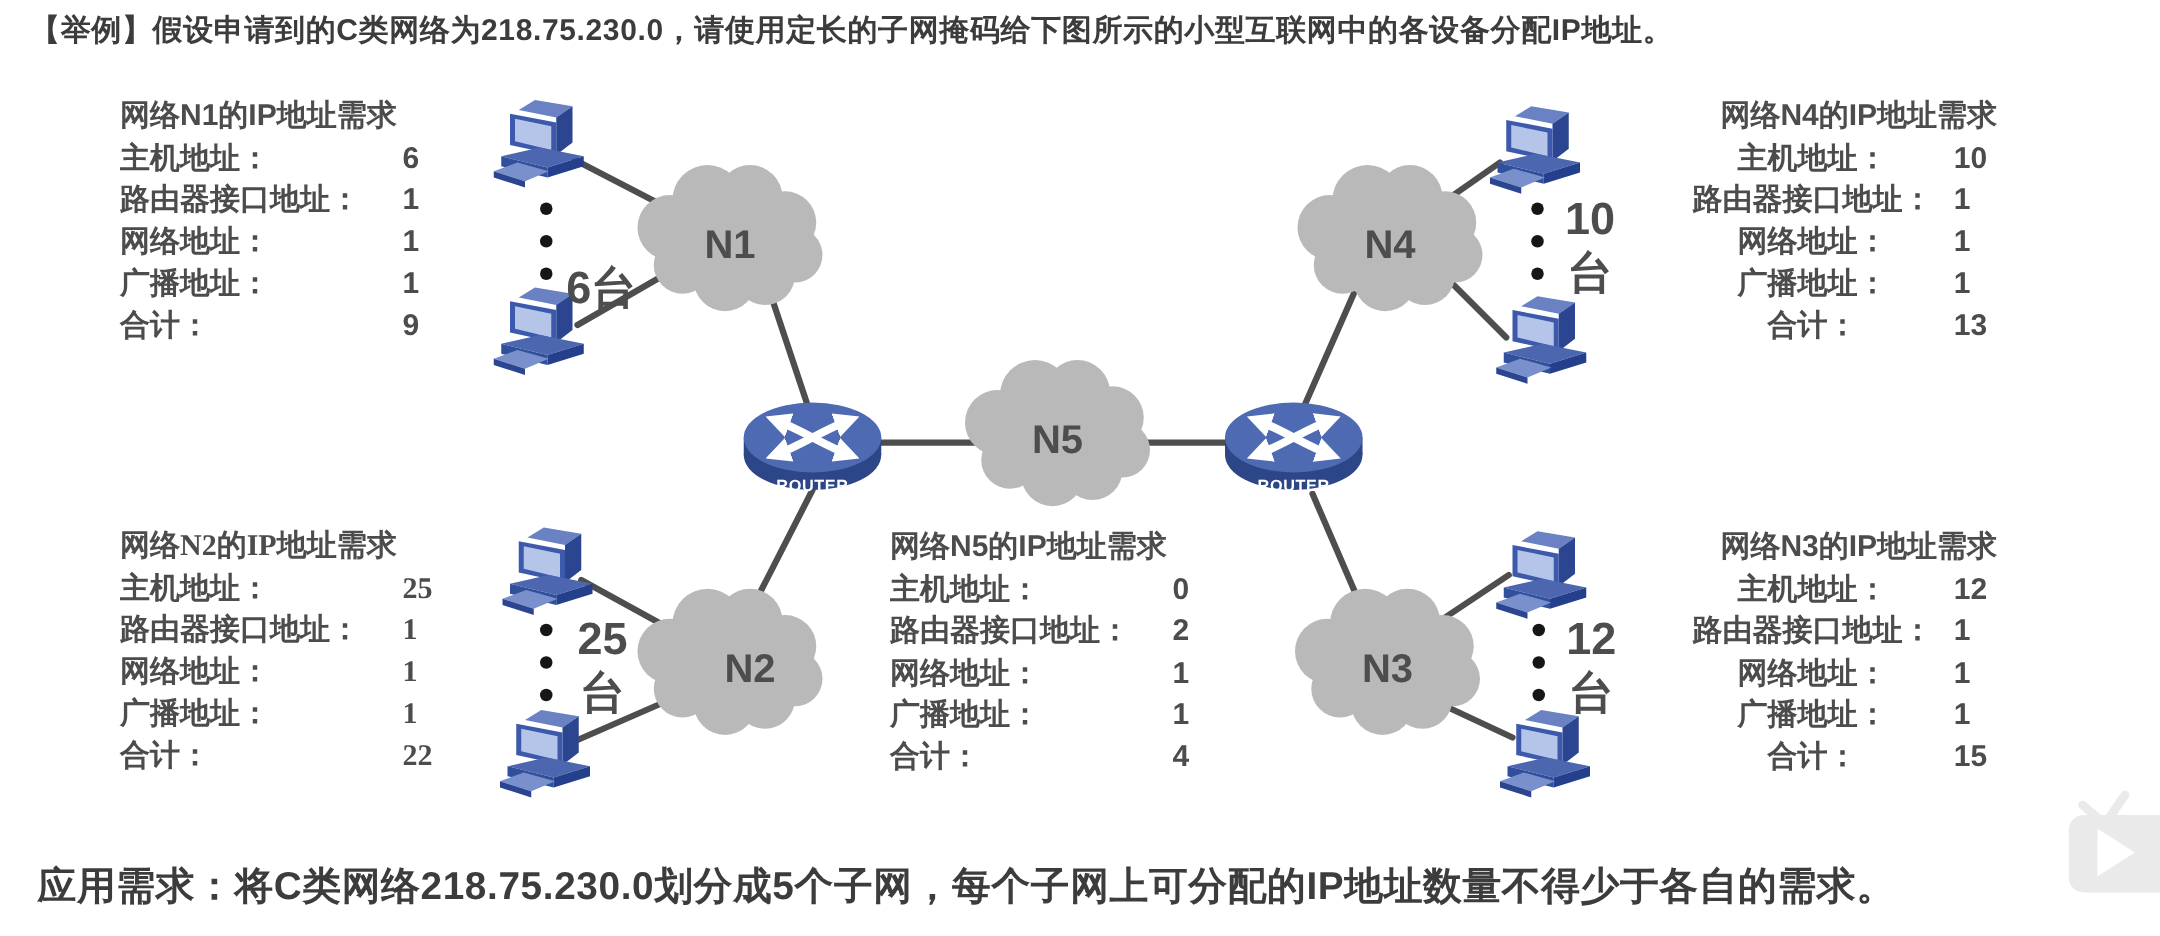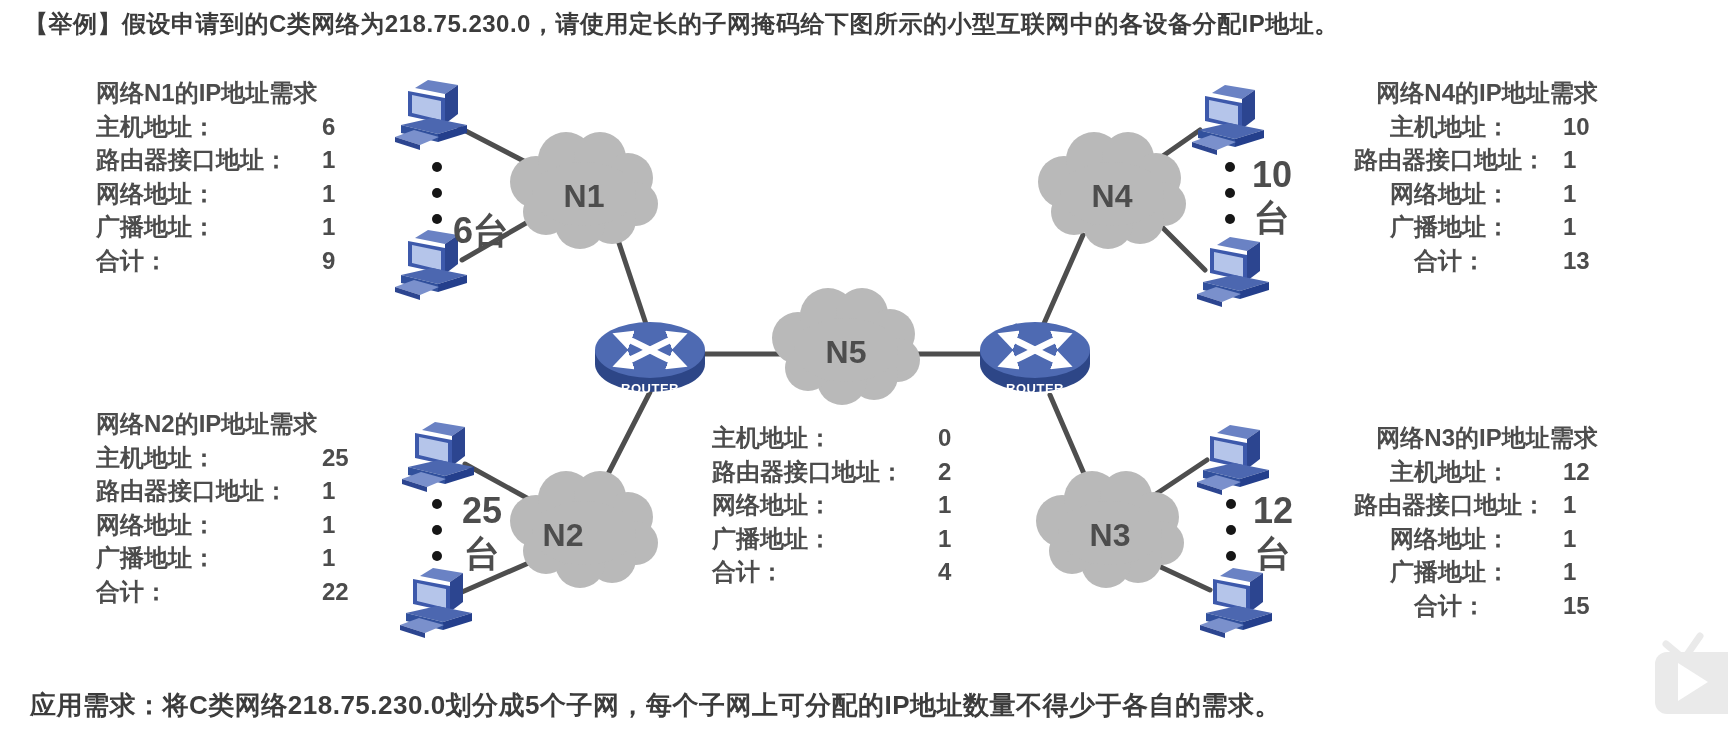--- a/index.html
+++ b/index.html
@@ -7,21 +7,21 @@
     position:relative;width:1728px;height:749px;background:#ffffff;
     overflow:hidden;font-family:"Liberation Sans","DejaVu Sans",sans-serif;
   }
   #diagram-svg{position:absolute;left:0;top:0;z-index:1;}
   .txt{position:absolute;z-index:2;}
   .page-title{
     left:24px;top:8px;font-size:24px;font-weight:bold;color:#3c3c3c;
     white-space:nowrap;letter-spacing:0.5px;
   }
   .footer-text{
-    left:30px;top:688px;font-size:26px;font-weight:bold;color:#3c3c3c;
+    left:30px;top:688px;font-size:31px;font-weight:bold;color:#3c3c3c;
     white-space:nowrap;letter-spacing:0.5px;
   }
   .req-block{
     position:absolute;z-index:2;width:300px;
     font-size:24px;font-weight:bold;color:#4c4c4c;line-height:33.5px;
     white-space:nowrap;
   }
   .req-row{display:flex;}
   .req-label{width:226px;flex:none;}
   .cloud-label{
@@ -155,21 +155,21 @@
     <div class="req-row">
       <span class="req-label">广播地址：</span>
       <span class="req-value">1</span>
     </div>
     <div class="req-row">
       <span class="req-label">合计：</span>
       <span class="req-value">9</span>
     </div>
   </div>
 
-  <div class="req-block" style="left:96px;top:407px;">
+  <div class="req-block" style="left:96px;top:421px;font-family:Liberation Serif, serif;">
     <div>网络N2的IP地址需求</div>
     <div class="req-row">
       <span class="req-label">主机地址：</span>
       <span class="req-value">25</span>
     </div>
     <div class="req-row">
       <span class="req-label">路由器接口地址：</span>
       <span class="req-value">1</span>
     </div>
     <div class="req-row">
@@ -180,20 +180,21 @@
       <span class="req-label">广播地址：</span>
       <span class="req-value">1</span>
     </div>
     <div class="req-row">
       <span class="req-label">合计：</span>
       <span class="req-value">22</span>
     </div>
   </div>
 
   <div class="req-block" style="left:712px;top:421px;">
+    <div>网络N5的IP地址需求</div>
     <div class="req-row">
       <span class="req-label">主机地址：</span>
       <span class="req-value">0</span>
     </div>
     <div class="req-row">
       <span class="req-label">路由器接口地址：</span>
       <span class="req-value">2</span>
     </div>
     <div class="req-row">
       <span class="req-label">网络地址：</span>
@@ -251,21 +252,21 @@
       <span class="req-label">广播地址：</span>
       <span class="req-value">1</span>
     </div>
     <div class="req-row">
       <span class="req-label">合计：</span>
       <span class="req-value">15</span>
     </div>
   </div>
 
   <div class="txt cloud-label" style="left:584px;top:196px;">N1</div>
-  <div class="txt cloud-label" style="left:563px;top:535px;">N2</div>
+  <div class="txt cloud-label" style="left:600px;top:535px;">N2</div>
   <div class="txt cloud-label" style="left:1112px;top:196px;">N4</div>
   <div class="txt cloud-label" style="left:1110px;top:535px;">N3</div>
   <div class="txt cloud-label" style="left:846px;top:352px;">N5</div>
 
   <div class="txt router-label" style="left:650px;top:388px;">ROUTER</div>
   <div class="txt router-label" style="left:1035px;top:388px;">ROUTER</div>
 
   <div class="txt host-count" style="left:481px;top:193px;margin-top:37px;">6台</div>
   <div class="txt host-count" style="left:482px;top:532px;">25
 台</div>

